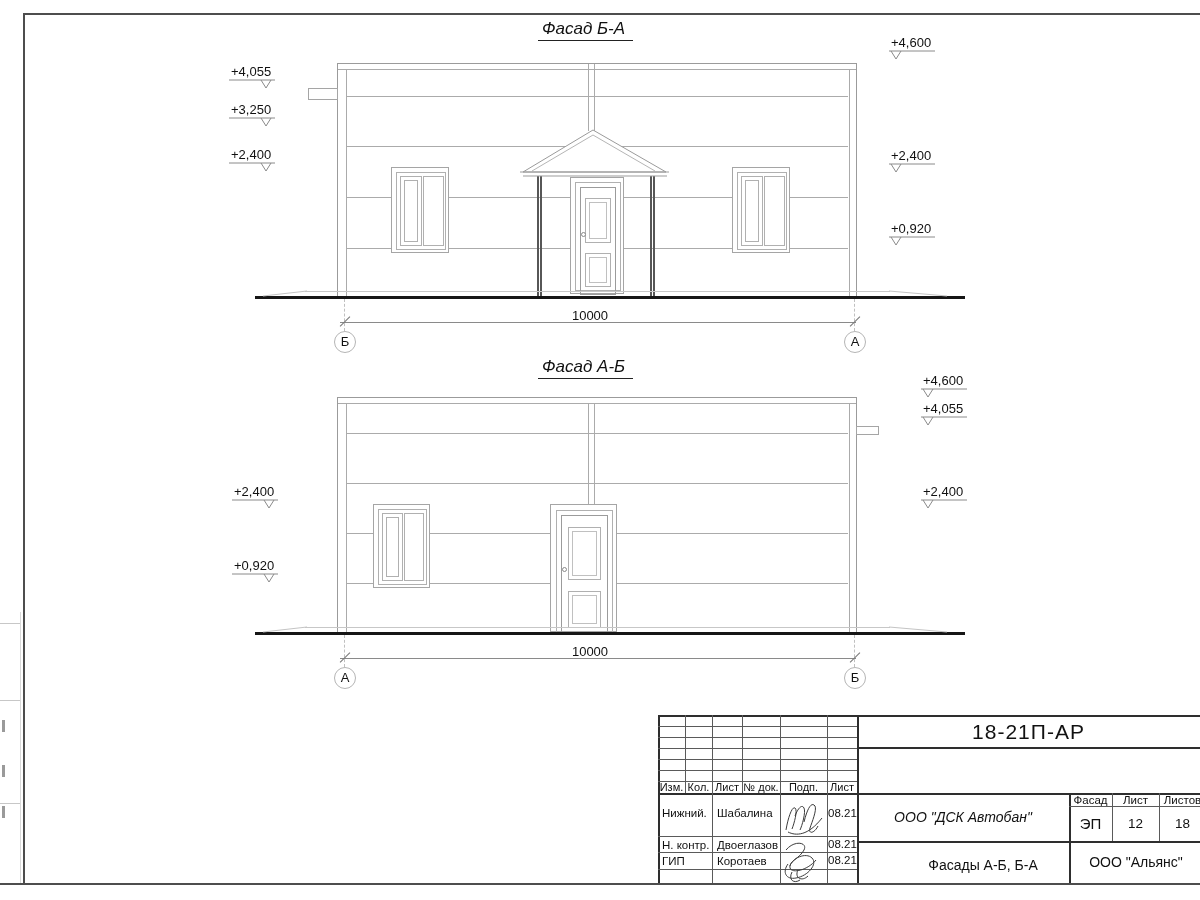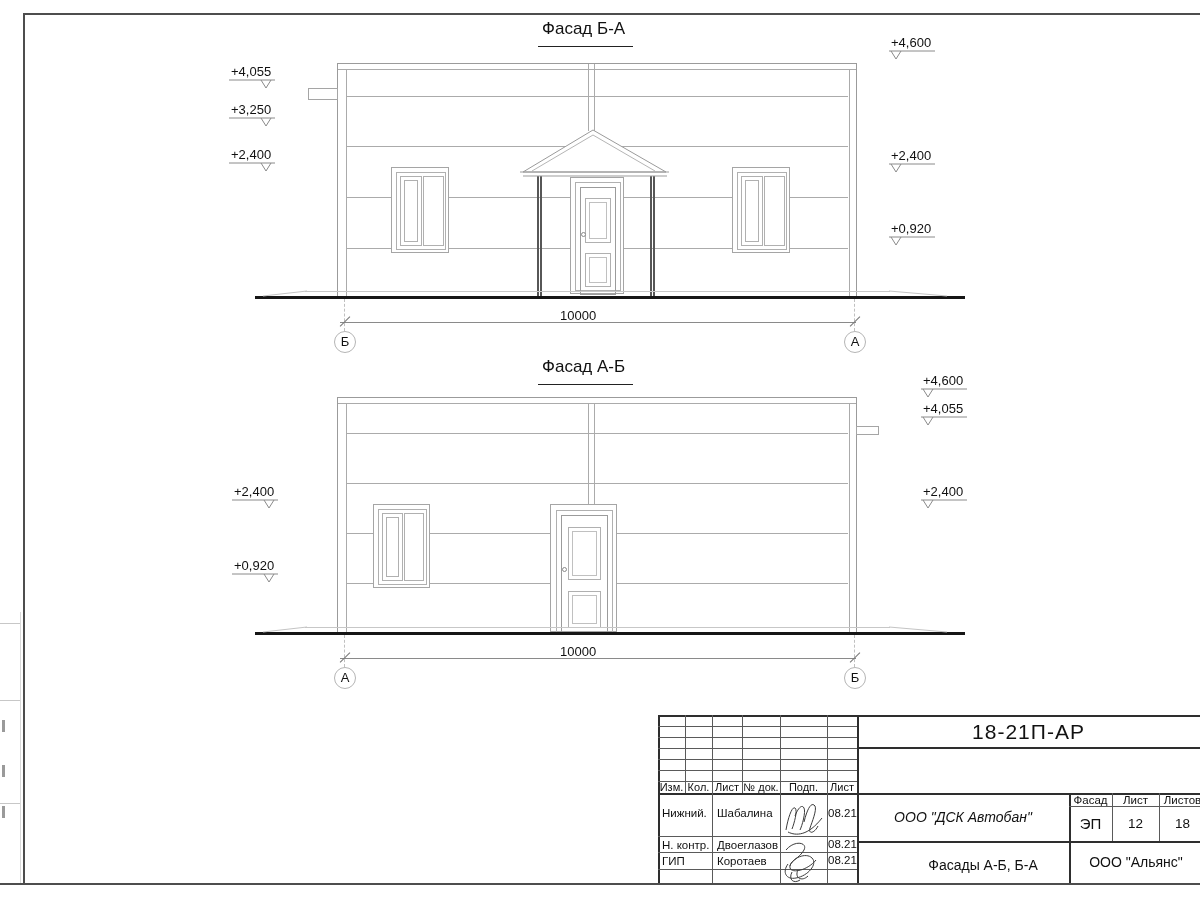--- a/index.html
+++ b/index.html
@@ -18,26 +18,26 @@
   .vk{position:absolute;width:2px;background:#2e2e2e}
   .box{position:absolute;border:1px solid #a5a5a5;background:#fff}
   .boxn{position:absolute;border:1px solid #b0b0b0}
   .wall{position:absolute;border:1px solid #9b9b9b;background:#fff}
   .post{position:absolute;width:5px;border-left:2px solid #575757;border-right:2px solid #575757}
   .ground{position:absolute;height:3px;background:#161616}
   .vdash{position:absolute;width:0;border-left:1px dashed #c0c0c0}
   .tick{position:absolute;width:14px;height:1px;background:#787878;transform:rotate(-45deg)}
   .axc{position:absolute;width:22px;height:22px;border:1px solid #b5b5b5;border-radius:50%;
        text-align:center;font-size:13px;line-height:20px;background:#fff}
-  .ftitle{position:absolute;font-size:17px;line-height:19px;
-          border-bottom:1px solid #222;padding:0 8px 8px 4px}
+  .ftitle{position:absolute;font-style:italic;font-size:17px;line-height:19px;
+          border-bottom:1px solid #222;padding:0 8px 2px 4px}
   .mark{position:absolute;font-size:13px;line-height:15px}
   .mark .mt{padding-left:3px;white-space:nowrap}
   .mark svg{display:block}
-  .dimt{position:absolute;font-size:13px;text-align:left}
+  .dimt{position:absolute;font-size:13px;text-align:center}
   .knob{position:absolute;width:5px;height:5px;border:1px solid #8a8a8a;border-radius:50%;background:#fff}
   .tb{position:absolute;white-space:nowrap}
   .c{text-align:center}
   .it{font-style:italic}
 </style>
 </head>
 <body>
 
 <div id="canvas">
 

